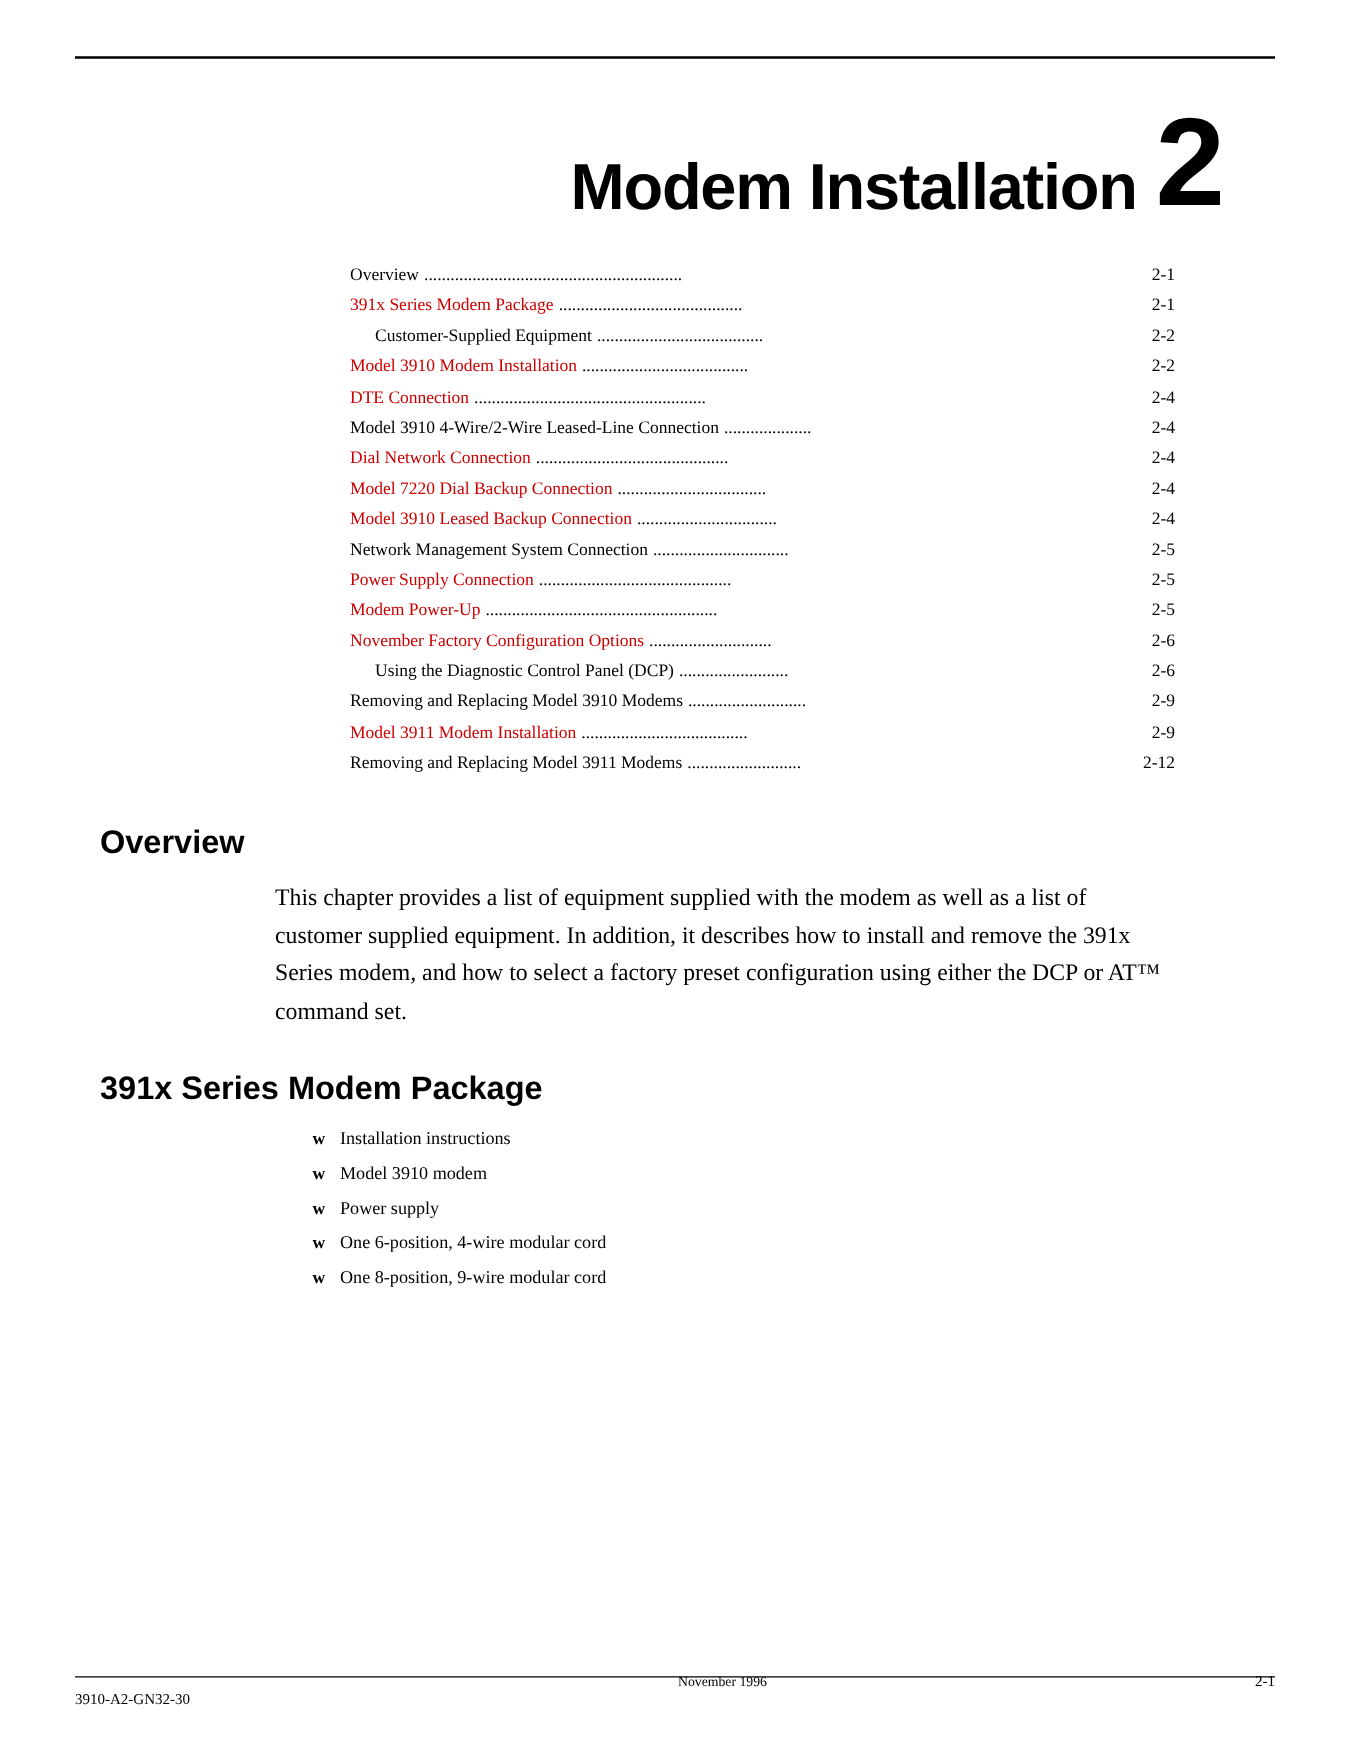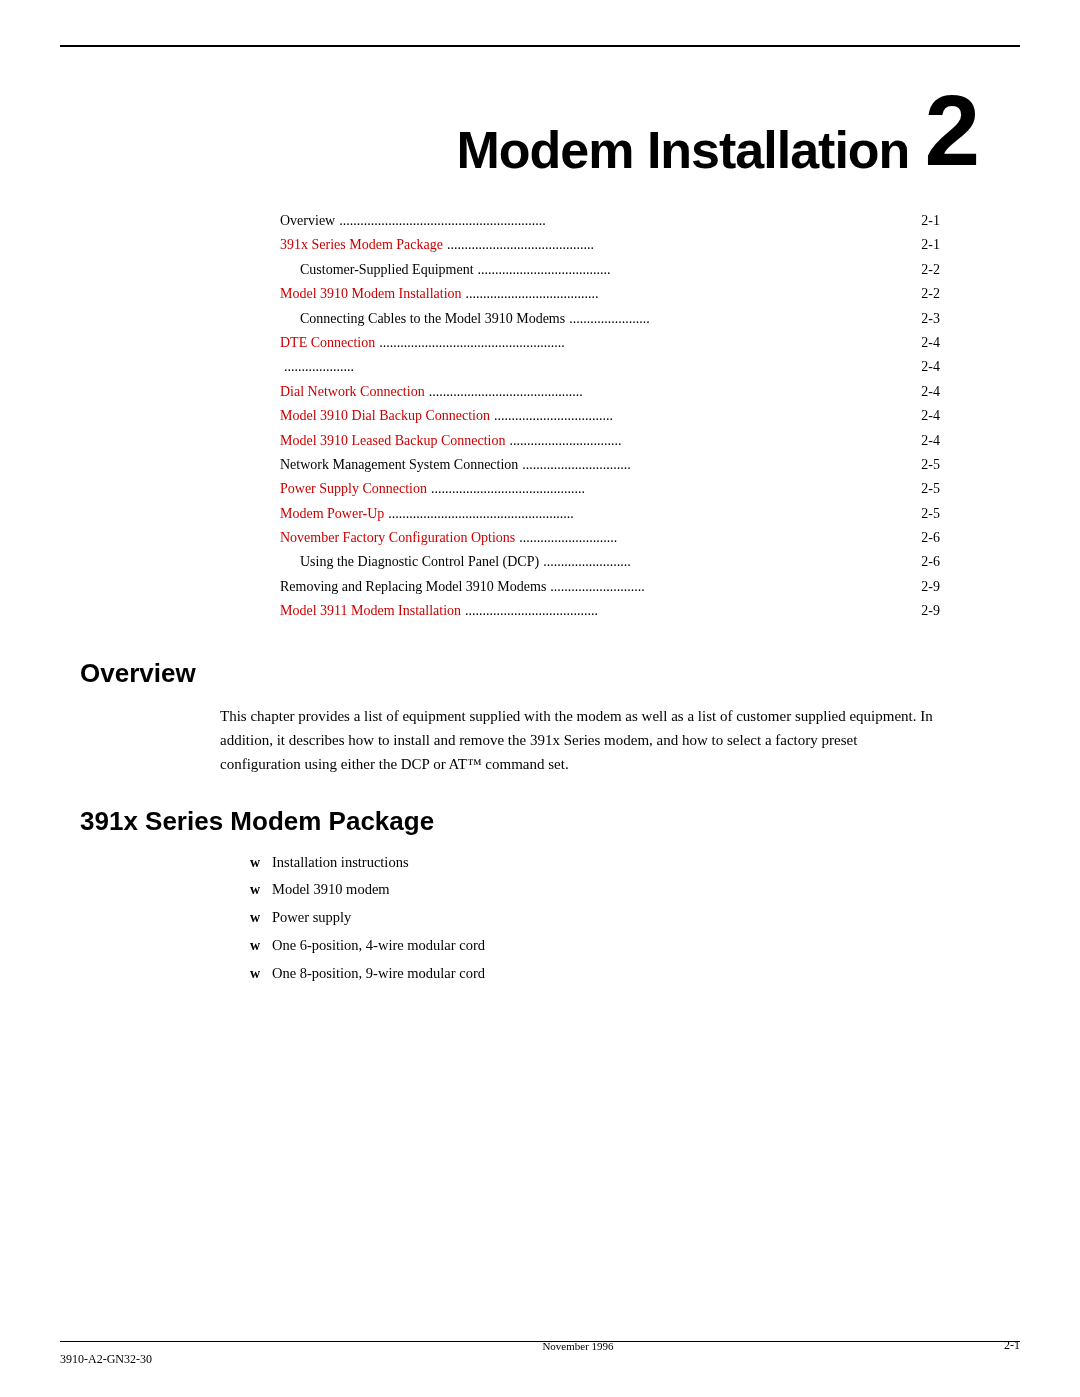--- a/index.html
+++ b/index.html
@@ -126,21 +126,21 @@
       margin-bottom: 15px;
       margin-top: 30px;
     }
 
     .section-heading.first {
       margin-top: 10px;
     }
 
     
     .body-text {
-      font-size: 15px;
+      font-size: 19px;
       line-height: 1.6;
       color: #000000;
       margin-left: 140px;
       margin-right: 60px;
       margin-bottom: 15px;
     }
 
     .body-text p {
       margin-bottom: 10px;
     }
@@ -222,41 +222,37 @@
       <div class="toc-entry indent1">
       <span class="toc-label black">Customer-Supplied Equipment</span>
       <span class="toc-dots"> ...................................... </span>
       <span class="toc-page">2-2</span>
     </div>
       <div class="toc-entry">
       <span class="toc-label red">Model 3910 Modem Installation</span>
       <span class="toc-dots"> ...................................... </span>
       <span class="toc-page">2-2</span>
     </div>
-      <div class="toc-entry indent1">
-      <span class="toc-label black">Connecting Cables to the Model 3910 Modems</span>
-      <span class="toc-dots"> ....................... </span>
-      <span class="toc-page">2-3</span>
-    </div>
       <div class="toc-entry">
       <span class="toc-label red">DTE Connection</span>
       <span class="toc-dots"> ..................................................... </span>
       <span class="toc-page">2-4</span>
     </div>
       <div class="toc-entry">
+      <span class="toc-label black">Model 3910 4-Wire/2-Wire Leased-Line Connection</span>
       <span class="toc-dots"> .................... </span>
       <span class="toc-page">2-4</span>
     </div>
       <div class="toc-entry">
       <span class="toc-label red">Dial Network Connection</span>
       <span class="toc-dots"> ............................................ </span>
       <span class="toc-page">2-4</span>
     </div>
       <div class="toc-entry">
-      <span class="toc-label red">Model 3910 Dial Backup Connection</span>
+      <span class="toc-label red">Model 7220 Dial Backup Connection</span>
       <span class="toc-dots"> .................................. </span>
       <span class="toc-page">2-4</span>
     </div>
       <div class="toc-entry">
       <span class="toc-label red">Model 3910 Leased Backup Connection</span>
       <span class="toc-dots"> ................................ </span>
       <span class="toc-page">2-4</span>
     </div>
       <div class="toc-entry">
       <span class="toc-label black">Network Management System Connection</span>
@@ -285,20 +281,25 @@
     </div>
       <div class="toc-entry">
       <span class="toc-label black">Removing and Replacing Model 3910 Modems</span>
       <span class="toc-dots"> ........................... </span>
       <span class="toc-page">2-9</span>
     </div>
       <div class="toc-entry">
       <span class="toc-label red">Model 3911 Modem Installation</span>
       <span class="toc-dots"> ...................................... </span>
       <span class="toc-page">2-9</span>
+    </div>
+      <div class="toc-entry">
+      <span class="toc-label black">Removing and Replacing Model 3911 Modems</span>
+      <span class="toc-dots"> .......................... </span>
+      <span class="toc-page">2-12</span>
     </div>
     </div>
 
   <div>
     <div class="section-heading first">Overview</div>
     <div class="body-text">
       <p>This chapter provides a list of equipment supplied with the modem as well as a list of customer supplied equipment. In addition, it describes how to install and remove the 391x Series modem, and how to select a factory preset configuration using either the DCP or AT™   command set.</p>
     </div>
   </div>
 

